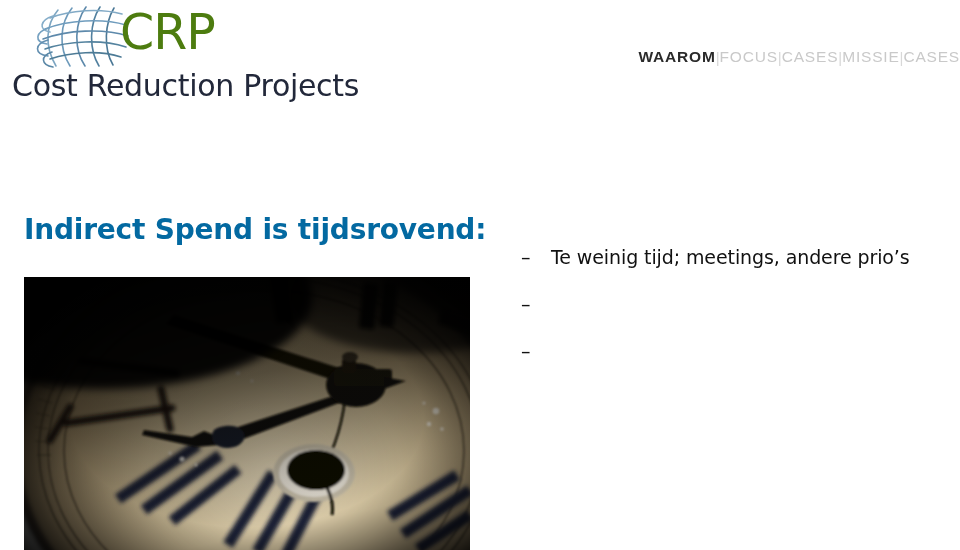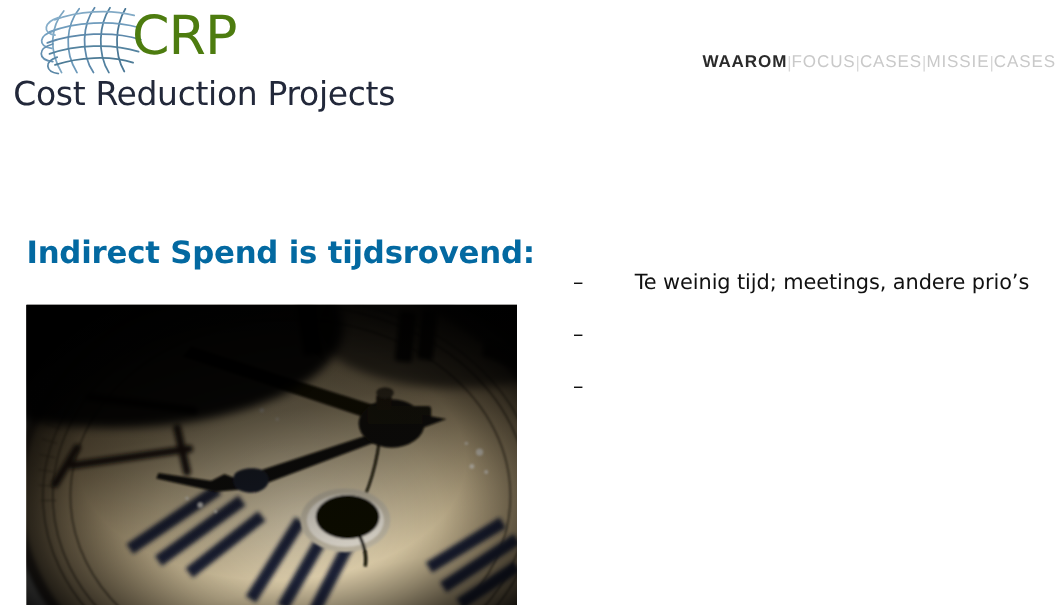--- a/index.html
+++ b/index.html
@@ -145,21 +145,21 @@
     left: 16px;
     top: 0;
     font-family: "DejaVu Sans", sans-serif;
     font-size: 19px;
     color: #111111;
     line-height: 34px;
   }
 
   .bullet-text {
     display: block;
-    margin-left: 72px;
+    margin-left: 46px;
     font-family: "DejaVu Sans", sans-serif;
     font-size: 19px;
     line-height: 34px;
     color: #111111;
     letter-spacing: -0.1px;
   }
 </style>
 </head>
 <body>
 

